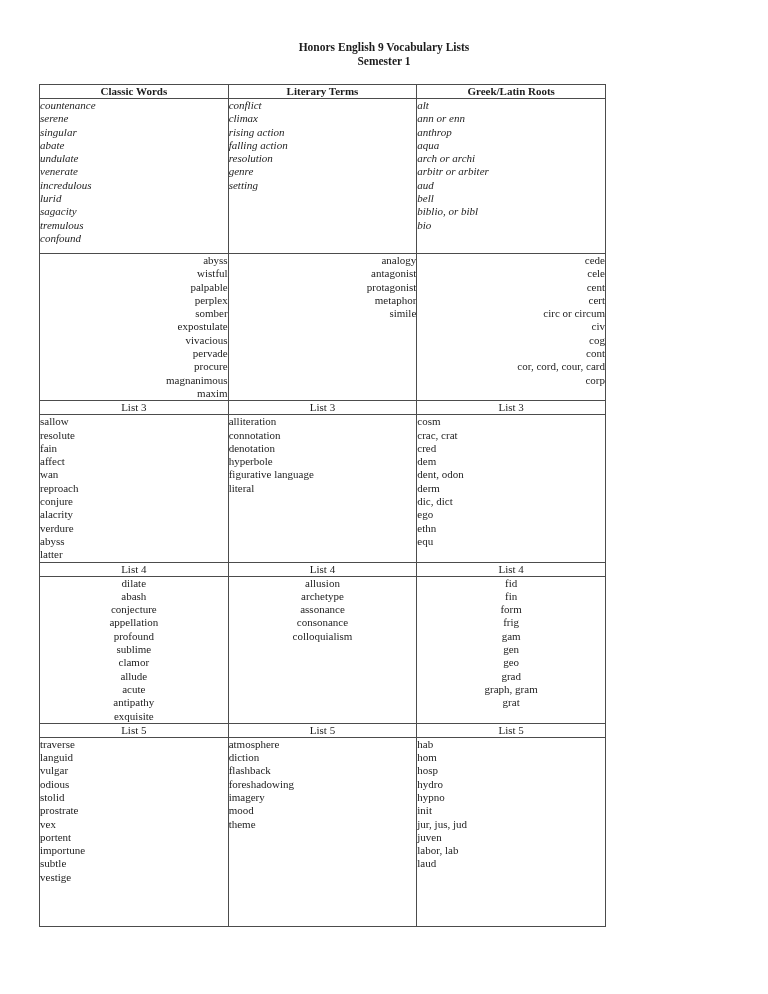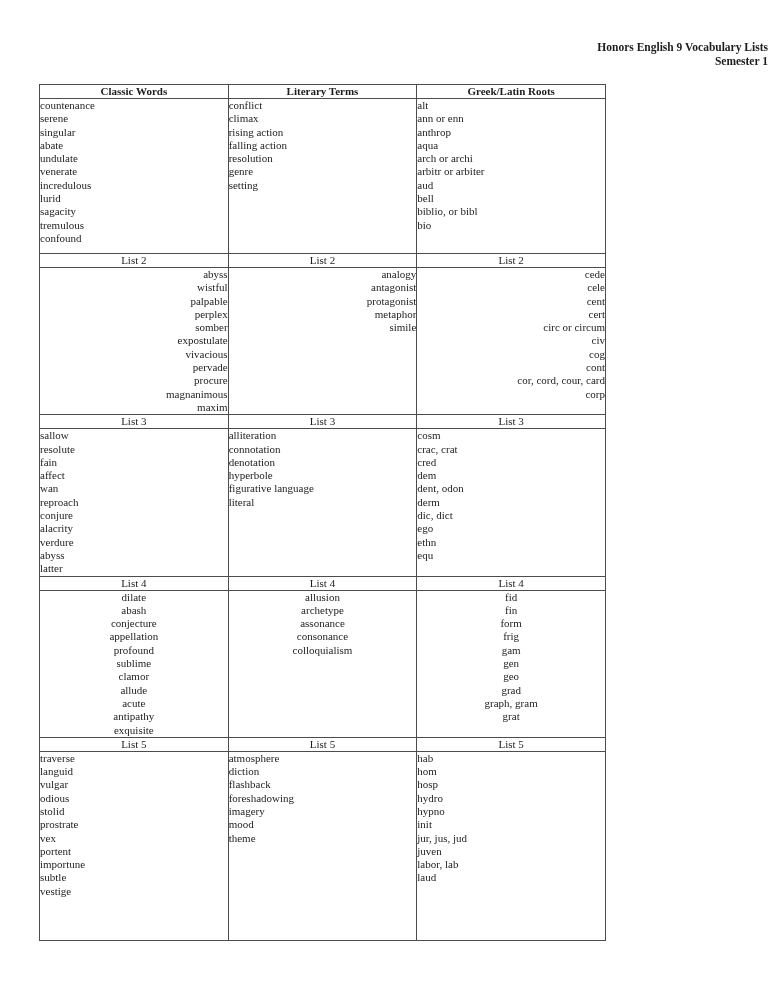--- a/index.html
+++ b/index.html
@@ -10,21 +10,21 @@
     background:#ffffff;
     font-family:"Liberation Serif","DejaVu Serif",serif;
     color:#1d1d1d;
     overflow:hidden;
   }
   .doc-title{
     position:absolute;
     top:41px;
     left:0;
     width:100%;
-    text-align:right;
+    text-align:center;
     font-weight:bold;
     font-size:11.5px;
     line-height:13.5px;
   }
   table.vocab{
     position:absolute;
     top:84px;
     left:39px;
     width:567px;
     border-collapse:collapse;
@@ -47,21 +47,21 @@
     text-align:center;
     height:13px;
     line-height:13px;
   }
   td.words{
     vertical-align:top;
     padding:1px 4px 0 5px;
     line-height:13.3px;
     white-space:pre-line;
   }
-  tr.h1 td{height:154px;}
+  tr.h1 td{height:154px;font-style:italic;}
   tr.h2 td{height:144px;text-align:right;}
   tr.h3 td{height:138px;}
   tr.h4 td{height:139px;text-align:center;}
   tr.h5 td{height:188px;}
 </style>
 </head>
 <body>
 
 <div class="page">
 
@@ -102,25 +102,20 @@
 anthrop
 aqua
 arch or archi
 arbitr or arbiter
 aud
 bell
 biblio, or bibl
 bio</td>
     </tr>
 
-    <tr class="lbl">
-      <td>List 2</td>
-      <td>List 2</td>
-      <td>List 2</td>
-    </tr>
     <tr class="h2">
       <td class="words">abyss
 wistful
 palpable
 perplex
 somber
 expostulate
 vivacious
 pervade
 procure

